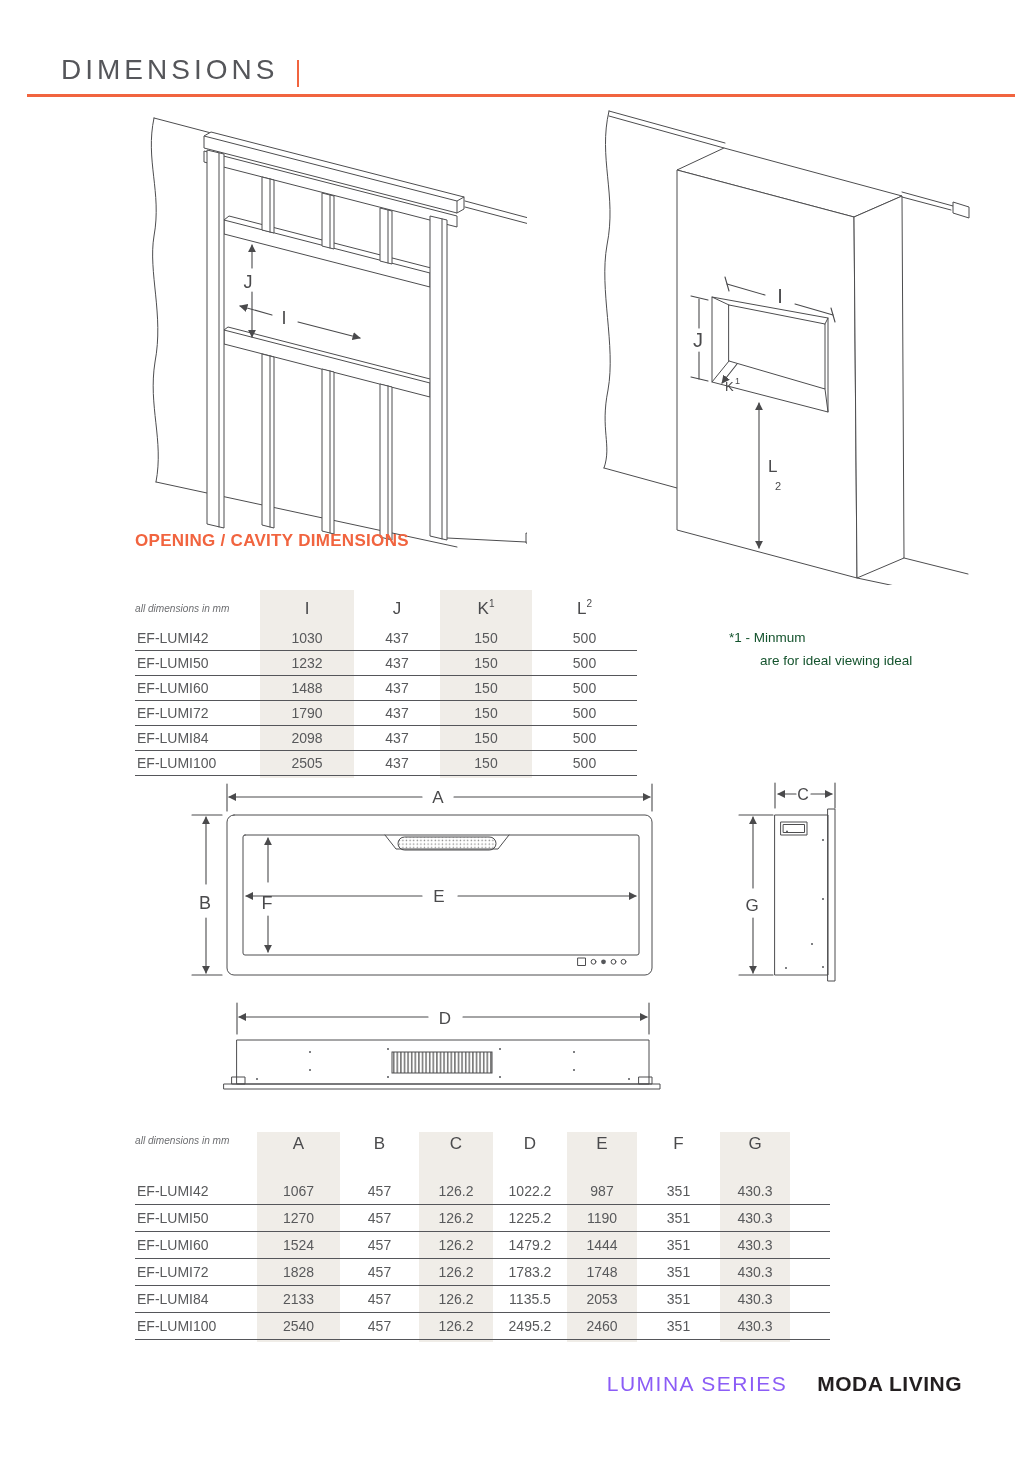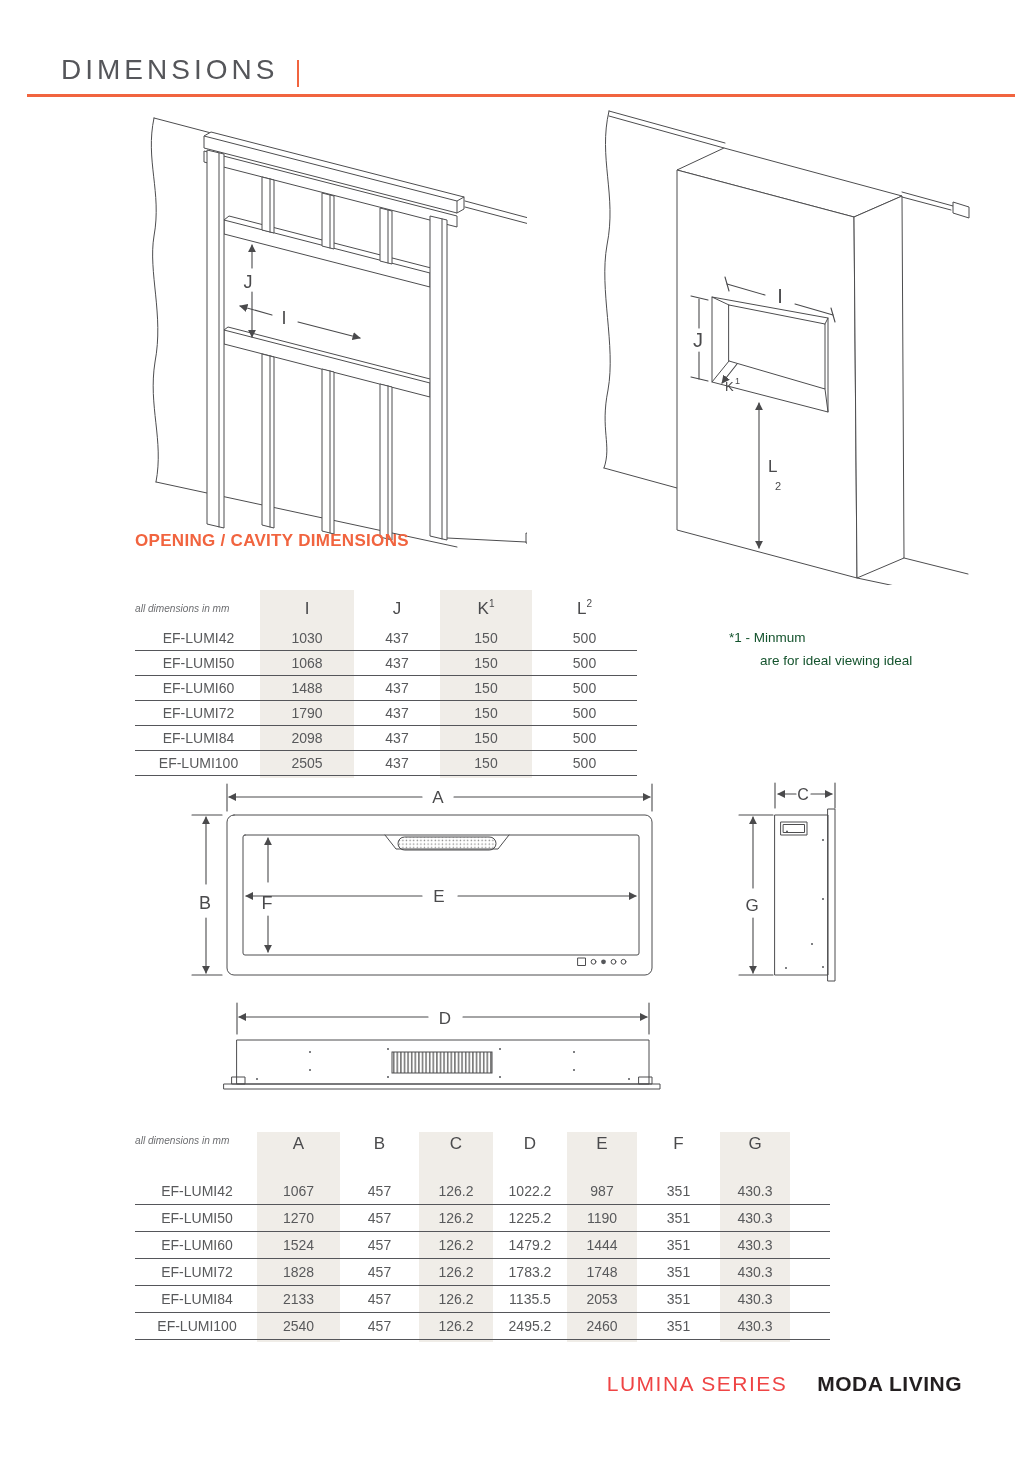--- a/index.html
+++ b/index.html
@@ -41,36 +41,36 @@
   .b-a{left:122px;width:83px;} .b-c{left:284px;width:74px;}
   .b-e{left:432px;width:70px;} .b-g{left:585px;width:70px;}
   .row{position:relative;z-index:1;display:grid;}
   .t1 .row{grid-template-columns:125px 94px 86px 92px 105px;}
   .t2 .row{grid-template-columns:122px 83px 79px 74px 74px 70px 83px 70px 40px;}
   .t1 .hrow{height:36px;align-items:center;}
   .t2 .hrow{height:46px;align-items:start;padding-top:2px;box-sizing:border-box;}
   .t1 .data{height:24px;align-items:center;border-bottom:1.7px solid #55565a;}
   .t2 .data{height:26px;align-items:center;border-bottom:1.7px solid #55565a;}
   .cell{white-space:nowrap;}
-  .model{text-align:center;padding-left:2px;}
+  .model{text-align:left;padding-left:2px;}
   .val,.hletter{text-align:center;}
   .hletter{font-size:17px;color:#4a4a4c;}
   .hletter sup{font-size:10px;}
   .units{font-style:italic;font-size:11px;color:#6d6e71;transform:scaleX(.92);transform-origin:left;}
 
   
   .notes{position:absolute;left:702px;top:626px;width:290px;font-size:13.5px;
          color:#14532d;line-height:23px;}
   .notes .n2{margin-left:8px;}
   .notes .n3{margin-left:31px;}
 
   
   .footer{position:absolute;top:1372px;left:520px;width:415px;display:flex;
           justify-content:flex-end;align-items:baseline;gap:30px;}
-  .series{font-size:21px;letter-spacing:1.5px;color:#ef4444;}
+  .series{font-size:21px;letter-spacing:1.5px;color:#8b5cf6;}
   .brand{font-size:21px;font-weight:700;letter-spacing:0.5px;color:#231f20;}
 </style>
 </head>
 <body>
 
 <svg width="0" height="0" style="position:absolute" aria-hidden="true">
   <defs>
     <marker id="arw" viewBox="0 0 10 10" refX="9" refY="5" markerWidth="7.5" markerHeight="7.5" orient="auto-start-reverse">
       <path d="M0,0 L10,5 L0,10 Z" fill="#4a4a4c"></path>
     </marker>
@@ -193,21 +193,21 @@
         <div class="row data">
           <div class="cell model">EF-LUMI42</div>
           <div class="cell val">1030</div>
           <div class="cell val">437</div>
           <div class="cell val">150</div>
           <div class="cell val">500</div>
         </div>
 
         <div class="row data">
           <div class="cell model">EF-LUMI50</div>
-          <div class="cell val">1068</div>
+          <div class="cell val">1232</div>
           <div class="cell val">437</div>
           <div class="cell val">150</div>
           <div class="cell val">500</div>
         </div>
 
         <div class="row data">
           <div class="cell model">EF-LUMI60</div>
           <div class="cell val">1488</div>
           <div class="cell val">437</div>
           <div class="cell val">150</div>

